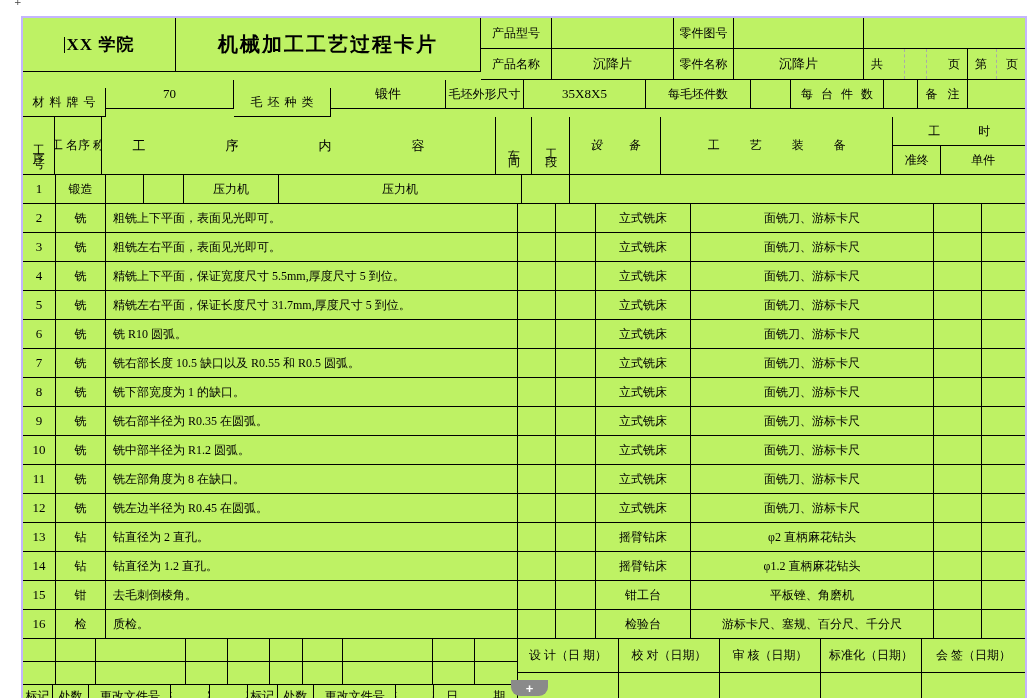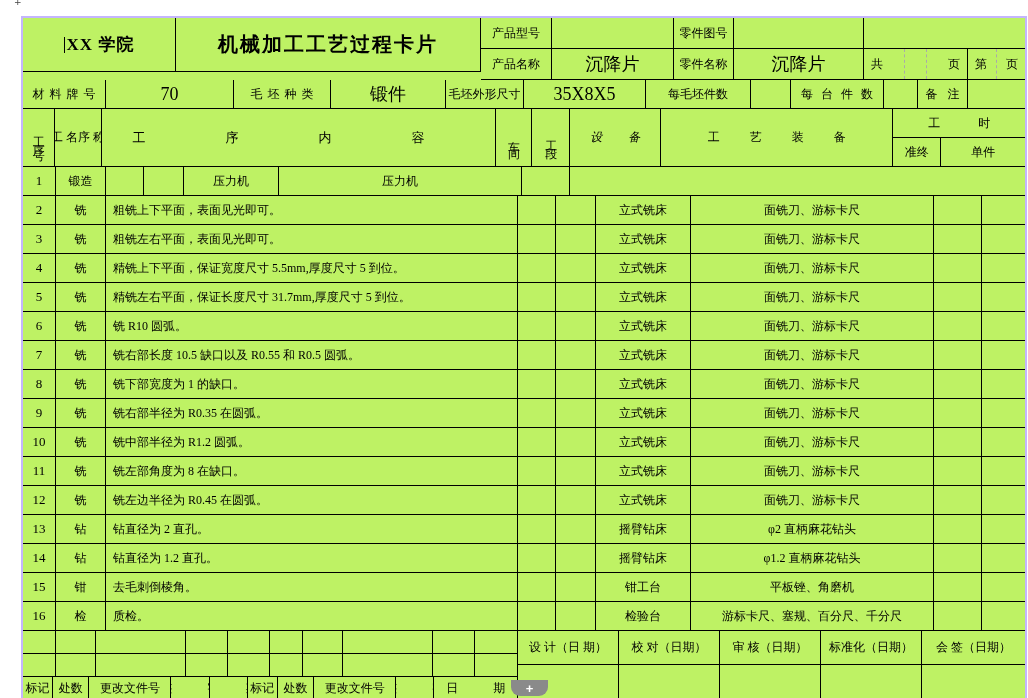--- a/index.html
+++ b/index.html
@@ -20,34 +20,34 @@
   .w33{width:33px} .w34{width:34px} .w38{width:38px} .w40{width:40px} .w42{width:42px} .w48{width:48px}
   .w50{width:50px} .w60{width:60px} .w71{width:71px} .w78{width:78px} .w83{width:83px} .w90{width:90px}
   .w93{width:93px} .w95{width:95px} .w97{width:97px} .w101{width:101px} .w104{width:104px} .w105{width:105px}
   .w115{width:115px} .w122{width:122px} .w128{width:128px} .w130{width:130px} .w153{width:153px}
   .w243{width:243px} .w305{width:305px} .w412{width:412px} .w495{width:495px}
 
   .school { font-size:17px; font-weight:bold; letter-spacing:1px; }
   .title  { font-size:20px; font-weight:bold; letter-spacing:2px; }
   .caret  { display:inline-block; width:1px; height:16px; background:#000; margin-right:2px; }
 
-  .ls5{letter-spacing:5px; text-indent:5px;} .ls8{letter-spacing:8px; text-indent:8px;}
+  .ls5{letter-spacing:5px; text-indent:5px;margin-top:8px;} .ls8{letter-spacing:8px; text-indent:8px;}
   .ls10{letter-spacing:10px; text-indent:10px;} .ls16{letter-spacing:16px; text-indent:16px;}
   .ls26{letter-spacing:26px; text-indent:26px;font-style:italic;} .ls30{letter-spacing:30px; text-indent:30px;}
   .ls38{letter-spacing:38px; text-indent:38px;}
   .spread{font-size:13px; letter-spacing:80px; text-indent:40px;}
 
   .vtext { writing-mode:vertical-rl; text-orientation:upright; letter-spacing:7px; }
   .twoline { flex-direction:row; line-height:1.75; }
 
   .pages { justify-content:space-between; padding:0 7px; }
   .dash { border-left:1px dashed #aaa; align-self:stretch; }
 
   .num { font-size:13px; }
-  .val { font-size:18px; }
+  .val { font-size:13px; }
 
   .expand-btn { position:absolute; left:511px; top:680px; width:37px; height:16px;
     background:#8a8a8a; border-radius:0 0 9px 9px; color:#fff; font-size:13px; font-weight:bold;
     display:flex; align-items:center; justify-content:center; line-height:1;
     font-family:"Liberation Sans","DejaVu Sans",sans-serif; cursor:pointer; }
   .cursor-mark { position:absolute; left:14px; top:-3px; color:#444; font-size:9px;
     font-family:"DejaVu Sans",sans-serif; }
 </style>
 </head>
 <body>

